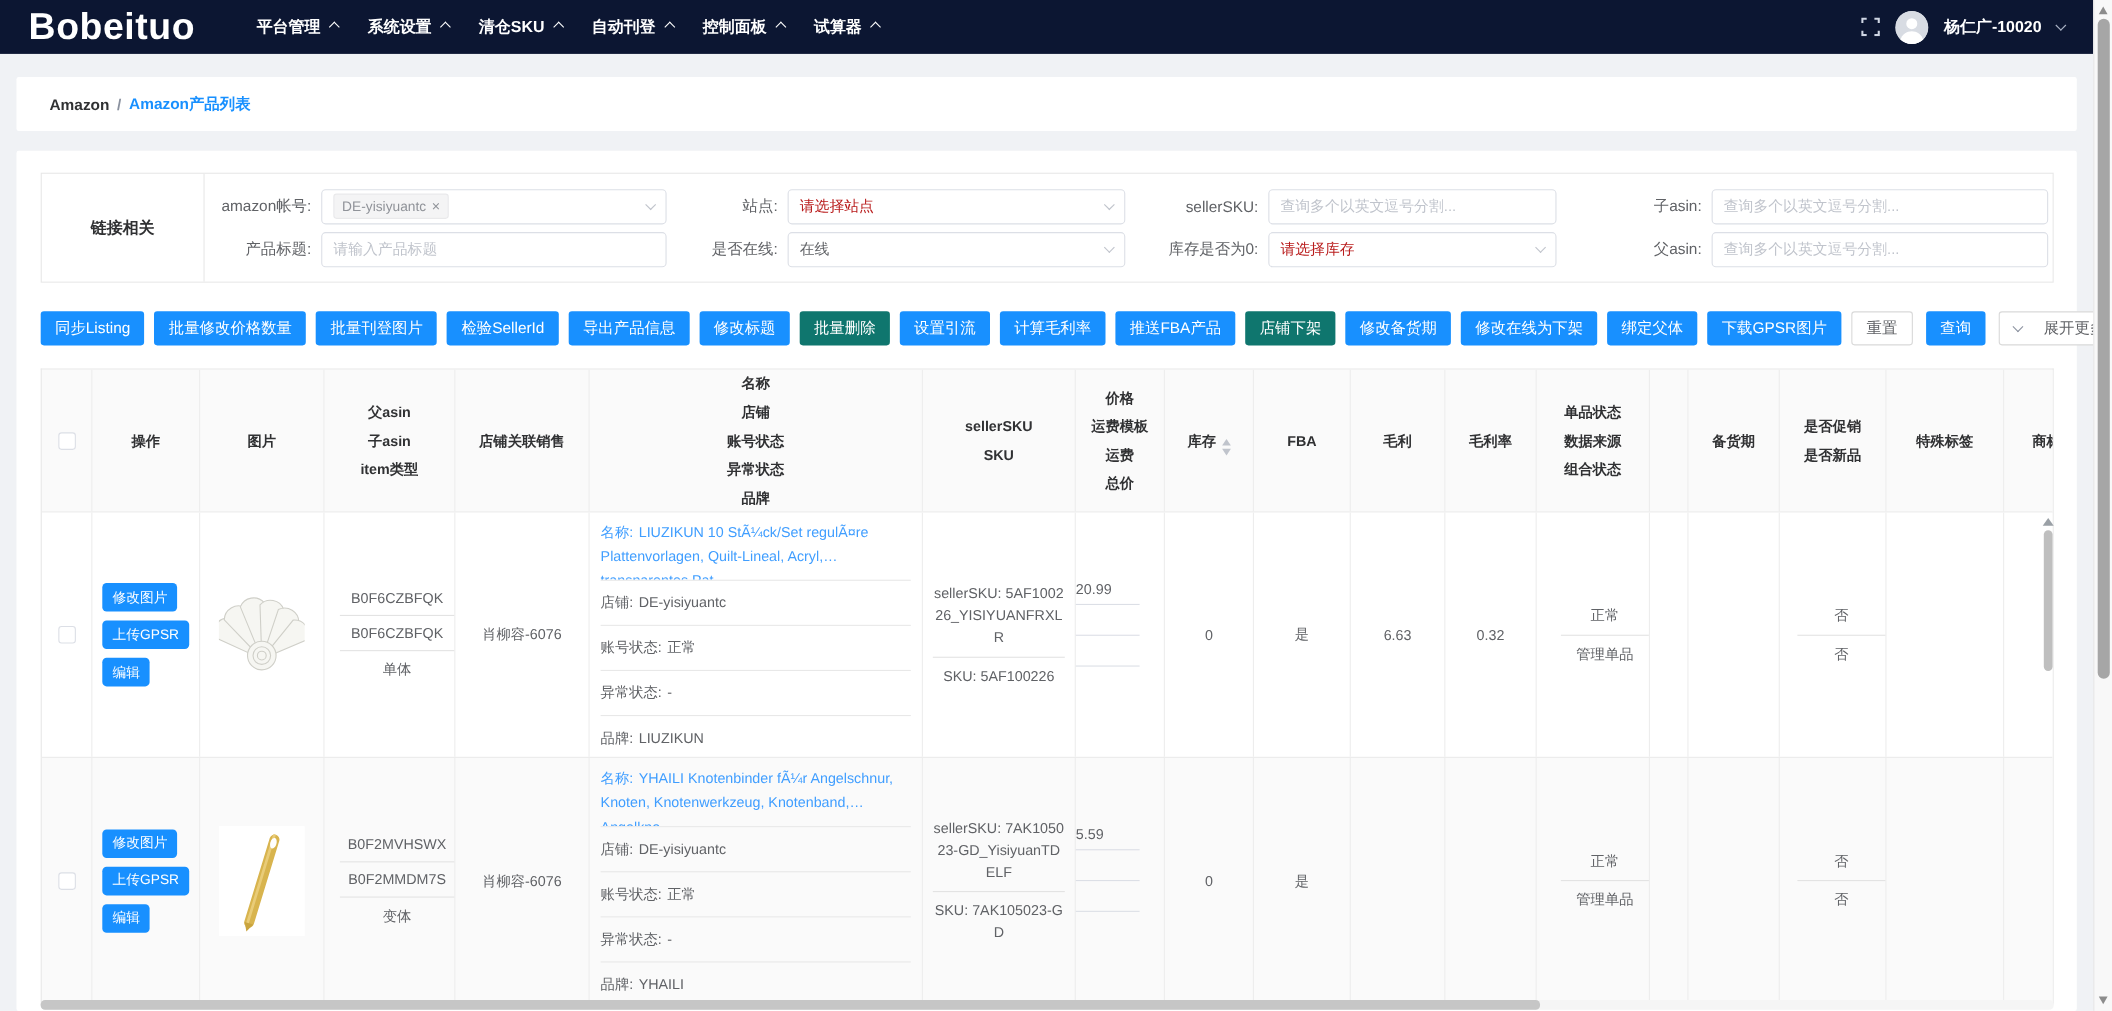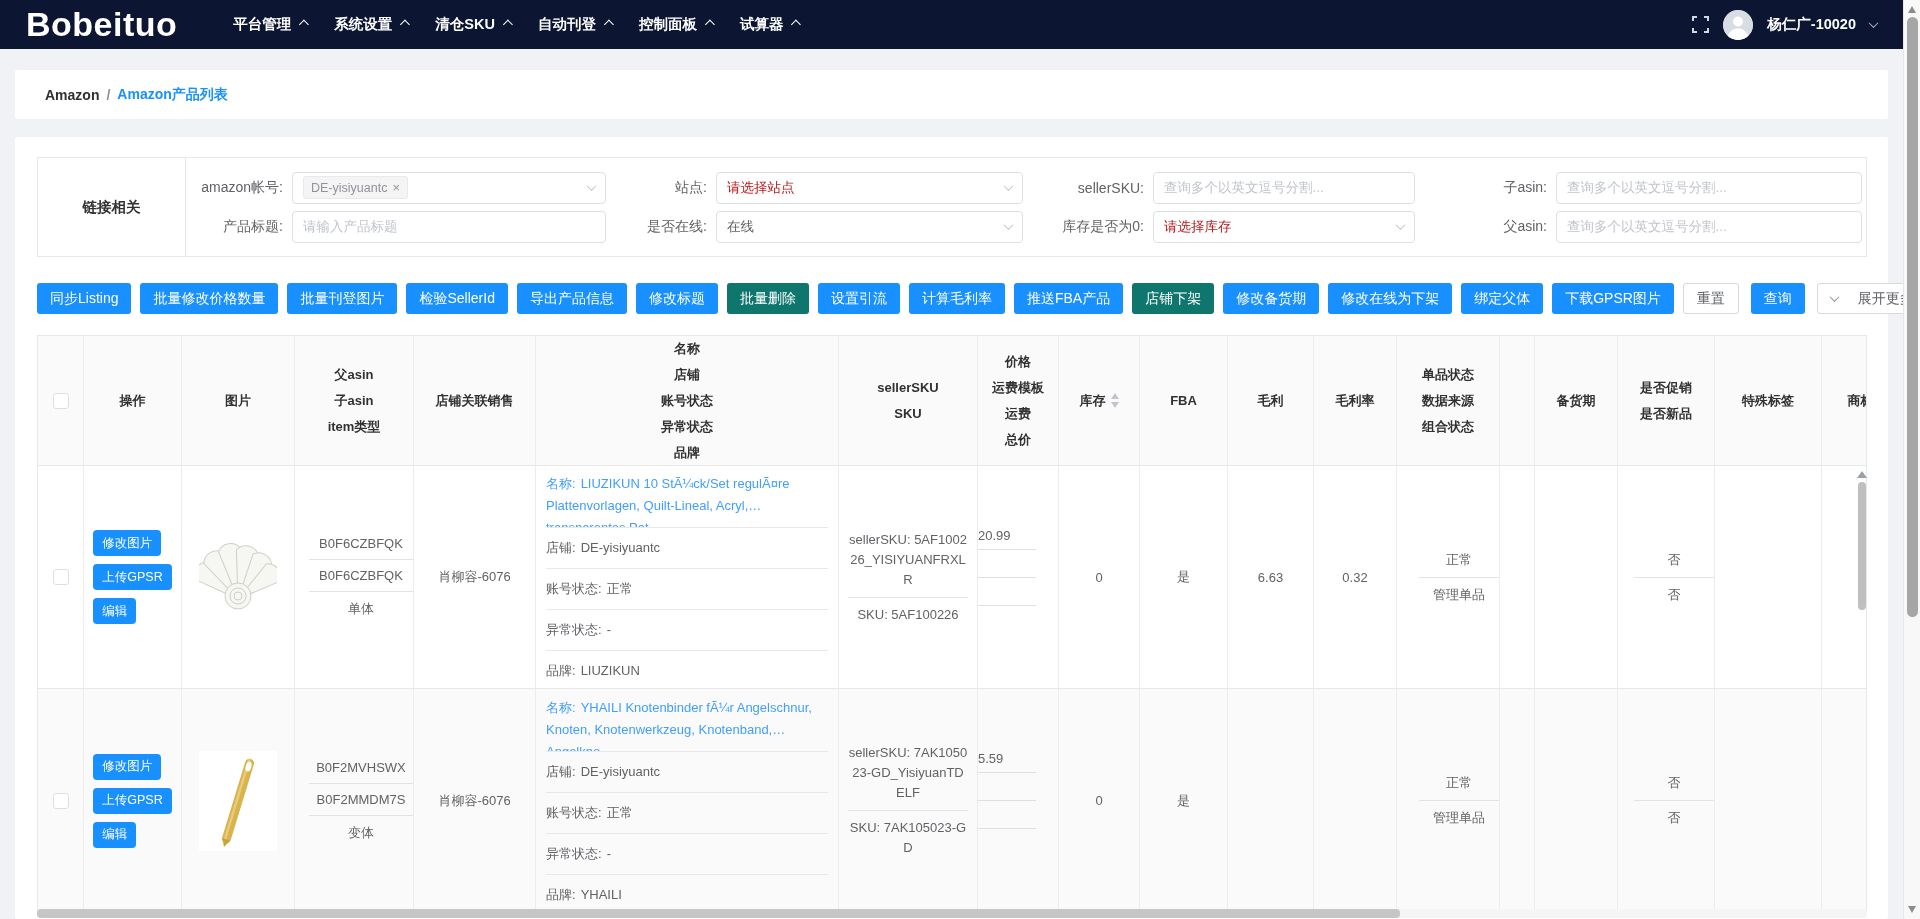--- a/index.html
+++ b/index.html
@@ -53,21 +53,21 @@
 .thead{display:flex;background:#fafafa;border-bottom:1px solid #e8e8e8;height:130px}
 .th{display:flex;flex-direction:column;align-items:center;justify-content:center;font-weight:bold;font-size:13px;color:#303133;border-right:1px solid #ededed;line-height:26px;text-align:center}
 .trow{display:flex;height:223px;background:#fff;border-bottom:1px solid #e8e8e8}
 .trow.alt{background:#fafafa;height:224px}
 .td{display:flex;flex-direction:column;align-items:center;justify-content:center;font-size:13px;color:#606266;border-right:1px solid #ededed;text-align:center}
 .c0{flex:0 0 46px}.c1{flex:0 0 98px}.c2{flex:0 0 113px}.c3{flex:0 0 119px}.c4{flex:0 0 122px}
 .c5{flex:0 0 303px}.c6{flex:0 0 139px}.c7{flex:0 0 81px}.c8{flex:0 0 81px}.c9{flex:0 0 88px}
 .c10{flex:0 0 86px}.c11{flex:0 0 83px}.c12{flex:0 0 103px}.c13{flex:0 0 35px}.c14{flex:0 0 83px}
 .c15{flex:0 0 97px}.c16{flex:0 0 107px}.c17{flex:0 0 90px;border-right:none}
 .cb{width:16px;height:16px;border:1px solid #dcdfe6;border-radius:3px;background:#fff;display:inline-block;cursor:pointer}
-.sort-wrap{display:flex;align-items:center;gap:5px}
+.sort-wrap{display:flex;align-items:flex-end;gap:5px}
 .sort{display:flex;flex-direction:column;gap:3px}
 .tri-up{width:0;height:0;border-left:4.5px solid transparent;border-right:4.5px solid transparent;border-bottom:6px solid #c0c4cc}
 .tri-dn{width:0;height:0;border-left:4.5px solid transparent;border-right:4.5px solid transparent;border-top:6px solid #c0c4cc}
 .rbtns{display:flex;flex-direction:column;align-items:flex-start;gap:8px}
 .rbtn{background:#1890ff;color:#fff;border:none;border-radius:4px;height:26px;padding:0 9px;font-size:12.5px;cursor:pointer;font-family:inherit;white-space:nowrap}
 .img-box{width:78px;height:100px;background:#fff;display:flex;align-items:center;justify-content:center}
 .stack{width:100%;display:flex;flex-direction:column;align-items:flex-end}
 .stack>div{padding:8px 0;width:calc(100% - 14px)}
 .stack>div+div{border-top:1px solid #e3e3e3}
 .info{width:100%;padding:0 10px;display:flex;flex-direction:column;justify-content:center;text-align:left}

